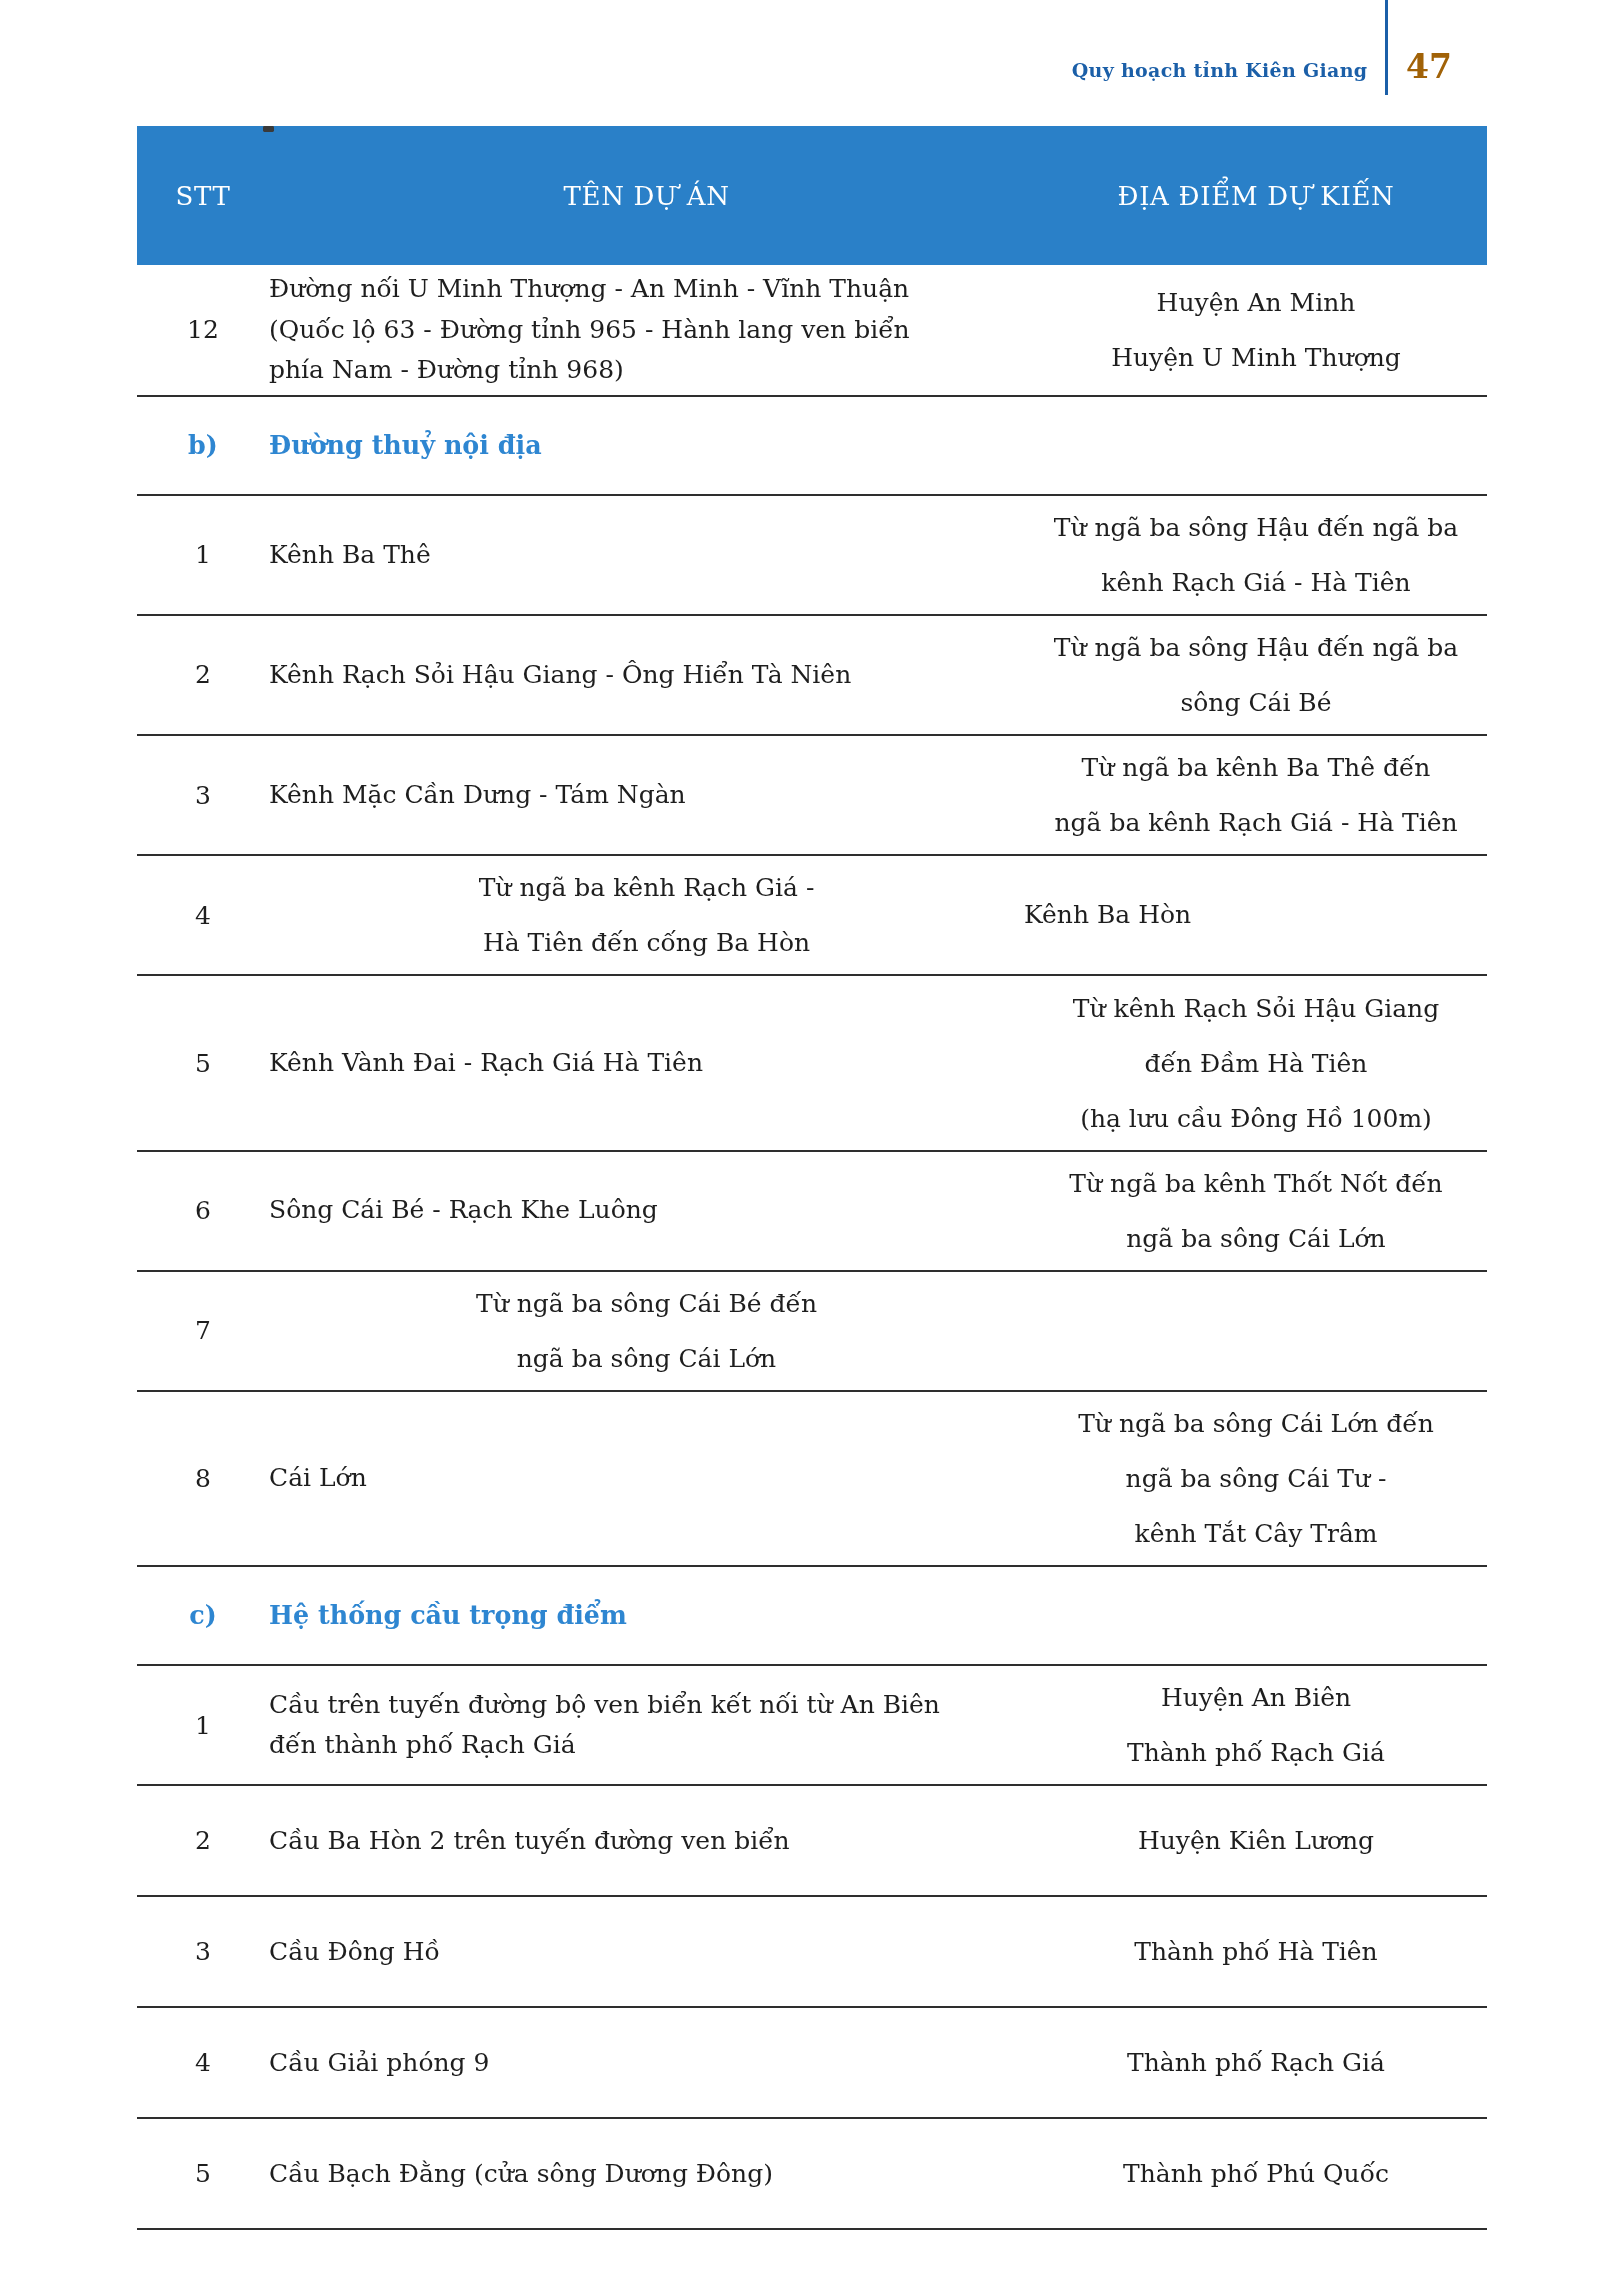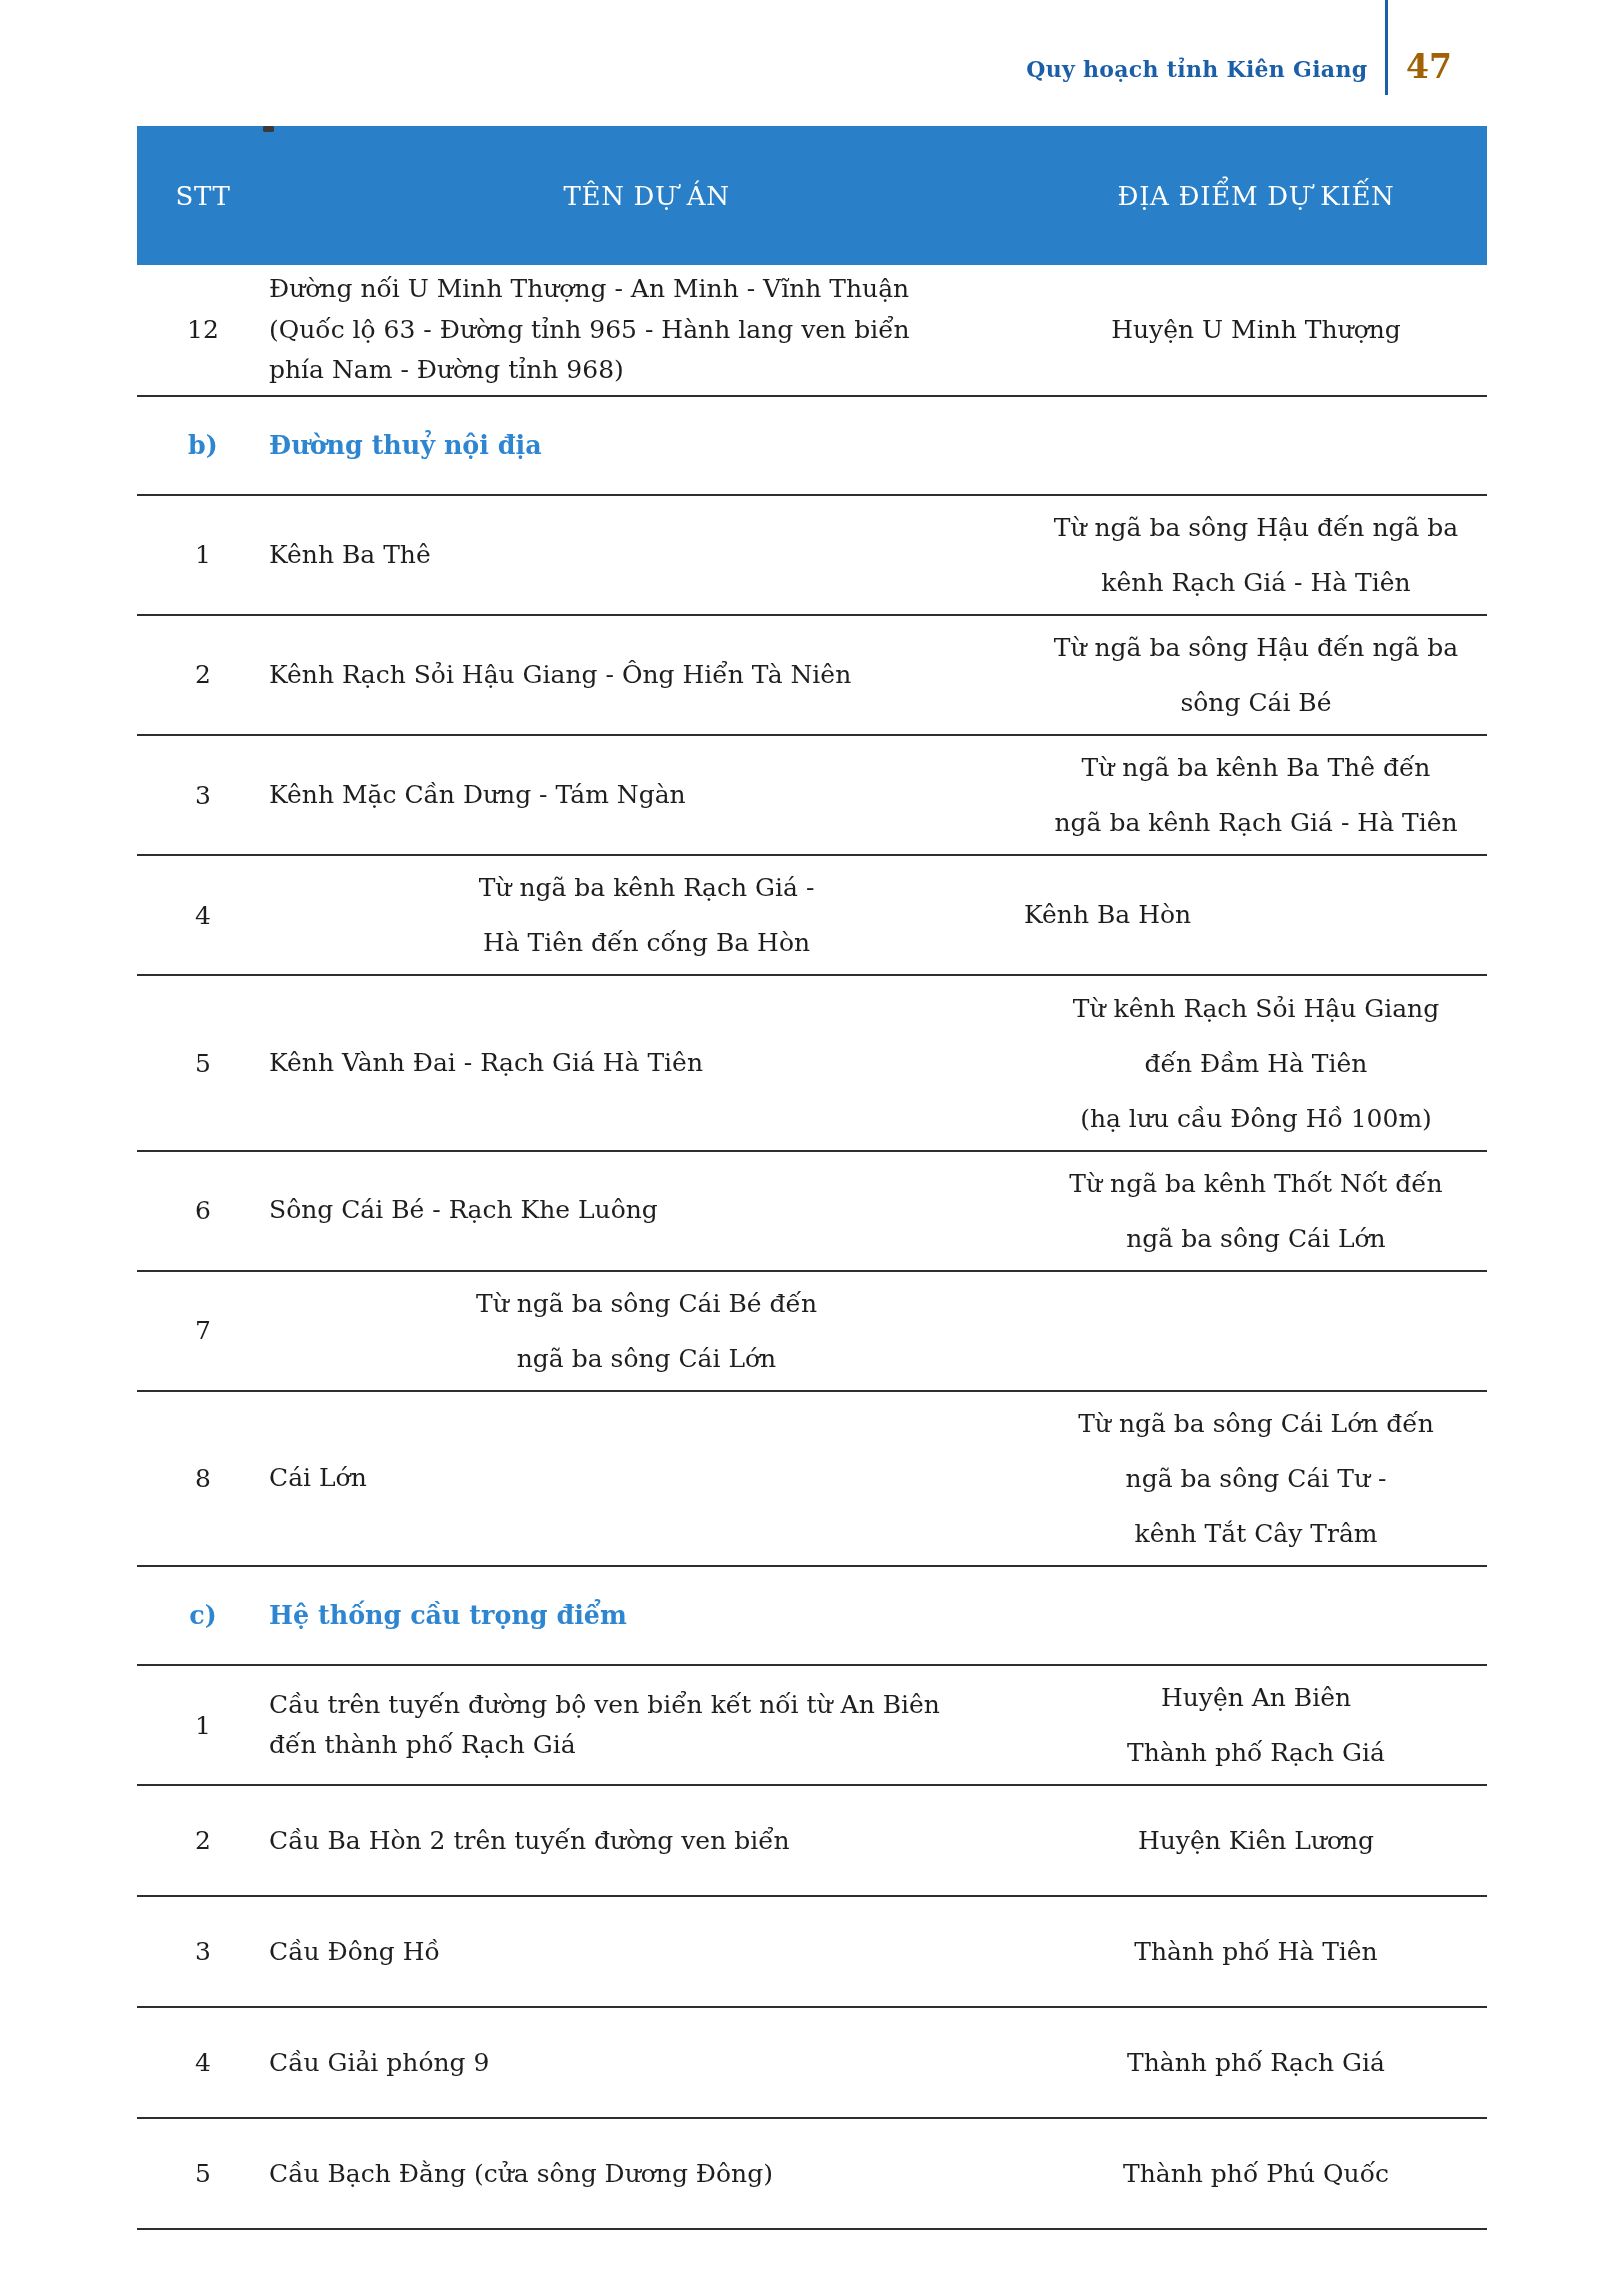--- a/index.html
+++ b/index.html
@@ -22,21 +22,21 @@
     top: 0;
     right: 172px;
     height: 95px;
     display: flex;
     align-items: flex-end;
     gap: 18px;
   }
   .ph-title {
     color: #1b5fa8;
     font-weight: bold;
-    font-size: 22px;
+    font-size: 19px;
     line-height: 1;
     margin-bottom: 15px;
     letter-spacing: 0.3px;
     margin-left: 8px;
   }
   .ph-divider {
     width: 2.7px;
     height: 95px;
     background: #1b5fa8;
   }
@@ -131,20 +131,21 @@
     </div>
     <div class="tbody">
         <div class="row item-row">
           <div class="cell stt">12</div>
           <div class="cell name">
             <div class="line">Đường nối U Minh Thượng - An Minh - Vĩnh Thuận</div>
             <div class="line">(Quốc lộ 63 - Đường tỉnh 965 - Hành lang ven biển</div>
             <div class="line">phía Nam - Đường tỉnh 968)</div>
           </div>
           <div class="cell loc">
+            <div class="line">Huyện An Minh</div>
             <div class="line">Huyện U Minh Thượng</div>
           </div>
         </div>
         <div class="row section-row">
           <div class="cell stt section-letter">b)</div>
           <div class="cell name section-title">Đường thuỷ nội địa</div>
           <div class="cell loc section-empty"></div>
         </div>
         <div class="row item-row">
           <div class="cell stt">1</div>

